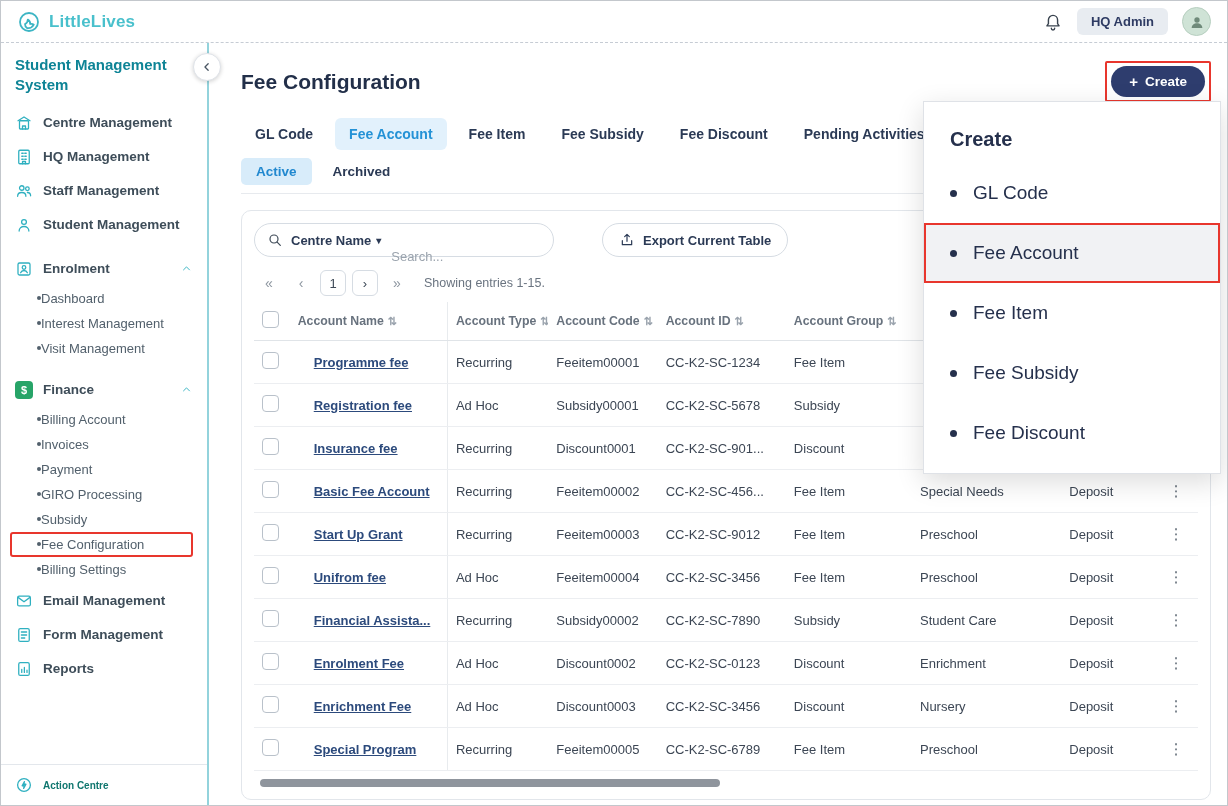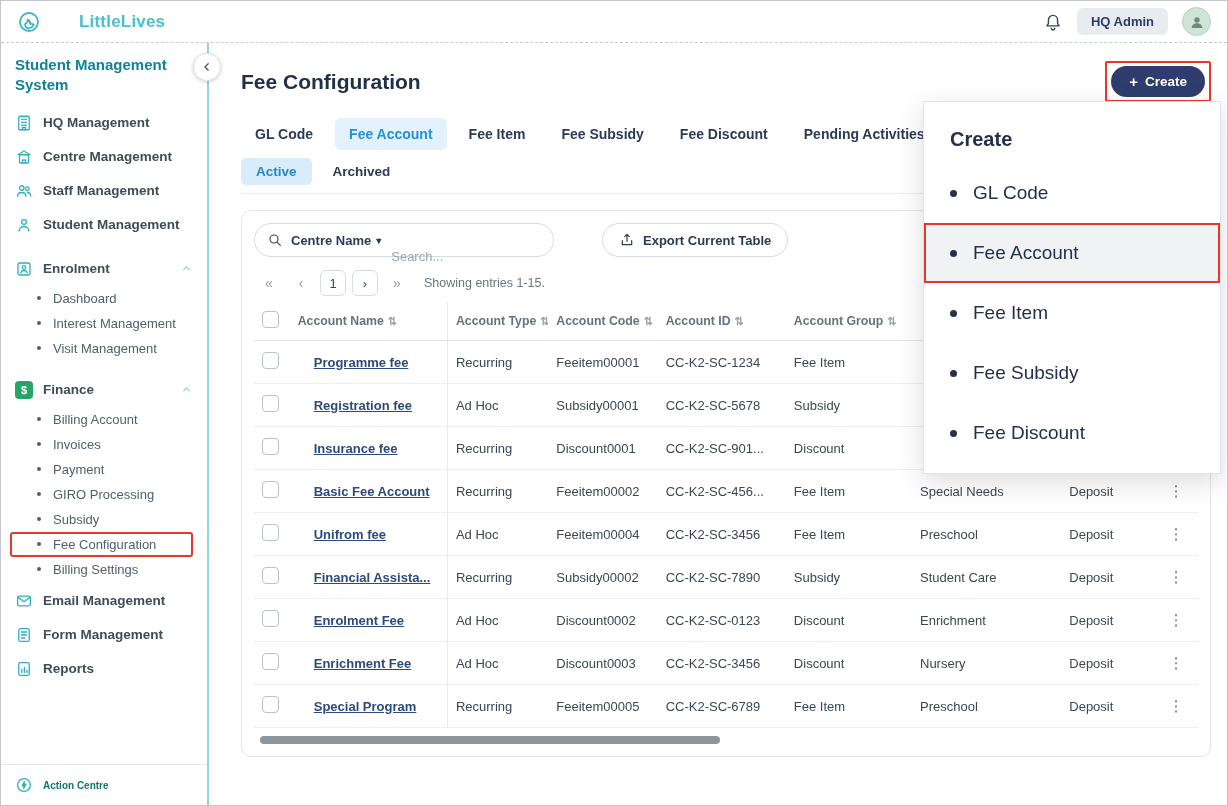--- a/index.html
+++ b/index.html
@@ -8,21 +8,21 @@
     font-family:"Liberation Sans",sans-serif;border:1px solid #c3c7cc;box-sizing:border-box;
     color:#3c4654;
   }
   .ic{display:inline-flex;align-items:center;justify-content:center;flex:0 0 auto;}
   .ic svg{width:18px;height:18px;}
   
   .topbar{height:42px;display:flex;align-items:center;justify-content:space-between;
     padding:0 16px;border-bottom:1px dashed #c6ccd4;box-sizing:border-box;background:#fff;}
   .brand{display:flex;align-items:center;gap:8px;color:#3db5c4;}
   .brand .ic svg{width:24px;height:24px;}
-  .brand-name{font-size:17px;font-weight:bold;color:#49c0cc;letter-spacing:.2px;margin-left:30px;}
+  .brand-name{font-size:17px;font-weight:bold;color:#49c0cc;letter-spacing:.2px;}
   .top-right{display:flex;align-items:center;gap:14px;}
   .bell{color:#39434f;}
   .bell svg{width:20px;height:20px;}
   .user-pill{background:#e8ecf1;color:#2e3b63;font-weight:bold;font-size:13px;
     padding:6px 14px;border-radius:6px;}
   .avatar{width:27px;height:27px;border-radius:50%;background:#cfe3d6;border:1px solid #b7cfc0;
     display:flex;align-items:center;justify-content:center;color:#6f8a7a;overflow:hidden;}
   .avatar svg{width:16px;height:16px;}
   
   .layout{display:flex;height:calc(806px - 42px);}
@@ -36,21 +36,21 @@
   .side-nav{flex:1 1 auto;overflow:hidden;}
   .side-item{display:flex;align-items:center;gap:10px;padding:8px 14px;font-size:13.5px;color:#52606c;cursor:pointer;}
   .side-item .ic{color:#2fb0c0;}
   .side-item.group{margin-top:10px;}
   .side-item .lbl{font-weight:600;color:#3e4d59;}
   .caret-up{margin-left:auto;color:#8a939d;}
   .caret-up svg{width:13px;height:13px;}
   .fin-badge{width:18px;height:18px;border-radius:4px;background:#27a468;color:#fff;
     font-size:11px;font-weight:bold;display:flex;align-items:center;justify-content:center;}
   .side-children{padding-bottom:2px;}
-  .side-child{display:flex;align-items:center;gap:12px;padding:5px 14px 5px 36px;font-size:13px;color:#52606c;cursor:pointer;}
+  .side-child{display:flex;align-items:center;gap:0;padding:5px 14px 5px 36px;font-size:13px;color:#52606c;cursor:pointer;}
   .side-child .bdot{width:4px;height:4px;border-radius:50%;background:#52606c;flex:0 0 auto;}
   .side-child.active{border:2px solid #e8362d;border-radius:3px;margin:0 14px 0 9px;padding:3px 4px 3px 25px;}
   .side-footer{margin-top:auto;border-top:1px solid #e3e7ec;padding:11px 14px 13px;
     display:flex;align-items:center;gap:10px;font-size:10px;color:#0f766e;font-weight:600;cursor:pointer;}
   .side-footer .ic{color:#2fb0c0;}
   
   .main{flex:1 1 auto;padding:18px 16px 0 32px;position:relative;box-sizing:border-box;}
   .page-head{display:flex;justify-content:space-between;align-items:center;}
   .page-title{margin:0;font-size:21px;font-weight:bold;color:#222f49;}
   .annot-box{border:2px solid #e8362d;padding:3px 4px;border-radius:2px;}
@@ -139,35 +139,35 @@
     <div class="collapse-btn">
       <svg viewBox="0 0 24 24" fill="none" stroke="currentColor" stroke-width="2.2" stroke-linecap="round" stroke-linejoin="round">
           <path d="M14 6.5L8.5 12l5.5 5.5"></path>
         </svg>
     </div>
     <div class="sidebar-title">Student Management System</div>
     <nav class="side-nav">
         <div class="side-item">
           <span class="ic">
             <svg viewBox="0 0 24 24" fill="none" stroke="currentColor" stroke-width="1.7" stroke-linecap="round" stroke-linejoin="round">
-              <rect x="5" y="3" width="14" height="18" rx="1.5"></rect>
-              <path d="M9 7h2M13 7h2M9 11h2M13 11h2M9 15h2M13 15h2M10 21v-3h4v3"></path>
-            </svg>
-          </span>
-          <span class="lbl">HQ Management</span>
-        </div>
-        <div class="side-item">
-          <span class="ic">
-            <svg viewBox="0 0 24 24" fill="none" stroke="currentColor" stroke-width="1.7" stroke-linecap="round" stroke-linejoin="round">
               <path d="M4 9l8-5 8 5"></path>
               <rect x="6" y="9" width="12" height="11" rx="1"></rect>
               <path d="M10 20v-4h4v4"></path>
             </svg>
           </span>
           <span class="lbl">Centre Management</span>
+        </div>
+        <div class="side-item">
+          <span class="ic">
+            <svg viewBox="0 0 24 24" fill="none" stroke="currentColor" stroke-width="1.7" stroke-linecap="round" stroke-linejoin="round">
+              <rect x="5" y="3" width="14" height="18" rx="1.5"></rect>
+              <path d="M9 7h2M13 7h2M9 11h2M13 11h2M9 15h2M13 15h2M10 21v-3h4v3"></path>
+            </svg>
+          </span>
+          <span class="lbl">HQ Management</span>
         </div>
         <div class="side-item">
           <span class="ic">
             <svg viewBox="0 0 24 24" fill="none" stroke="currentColor" stroke-width="1.7" stroke-linecap="round" stroke-linejoin="round">
               <circle cx="9" cy="8" r="3"></circle>
               <path d="M3.5 19c0-3 2.5-5 5.5-5s5.5 2 5.5 5"></path>
               <circle cx="16.5" cy="9" r="2.4"></circle>
               <path d="M16.5 14c2.6 0 4.3 1.8 4.3 4.4"></path>
             </svg>
           </span>
@@ -413,20 +413,31 @@
               <td>Recurring</td>
               <td>Feeitem00002</td>
               <td>CC-K2-SC-456...</td>
               <td>Fee Item</td>
               <td>Special Needs</td>
               <td>Deposit</td>
               <td class="kebab">⋮</td>
             </tr>
             <tr>
               <td><span class="chk"></span></td>
+              <td class="namecell"><a class="name-link">Start Up Grant</a></td>
+              <td>Recurring</td>
+              <td>Feeitem00003</td>
+              <td>CC-K2-SC-9012</td>
+              <td>Fee Item</td>
+              <td>Preschool</td>
+              <td>Deposit</td>
+              <td class="kebab">⋮</td>
+            </tr>
+            <tr>
+              <td><span class="chk"></span></td>
               <td class="namecell"><a class="name-link">Unifrom fee</a></td>
               <td>Ad Hoc</td>
               <td>Feeitem00004</td>
               <td>CC-K2-SC-3456</td>
               <td>Fee Item</td>
               <td>Preschool</td>
               <td>Deposit</td>
               <td class="kebab">⋮</td>
             </tr>
             <tr>

